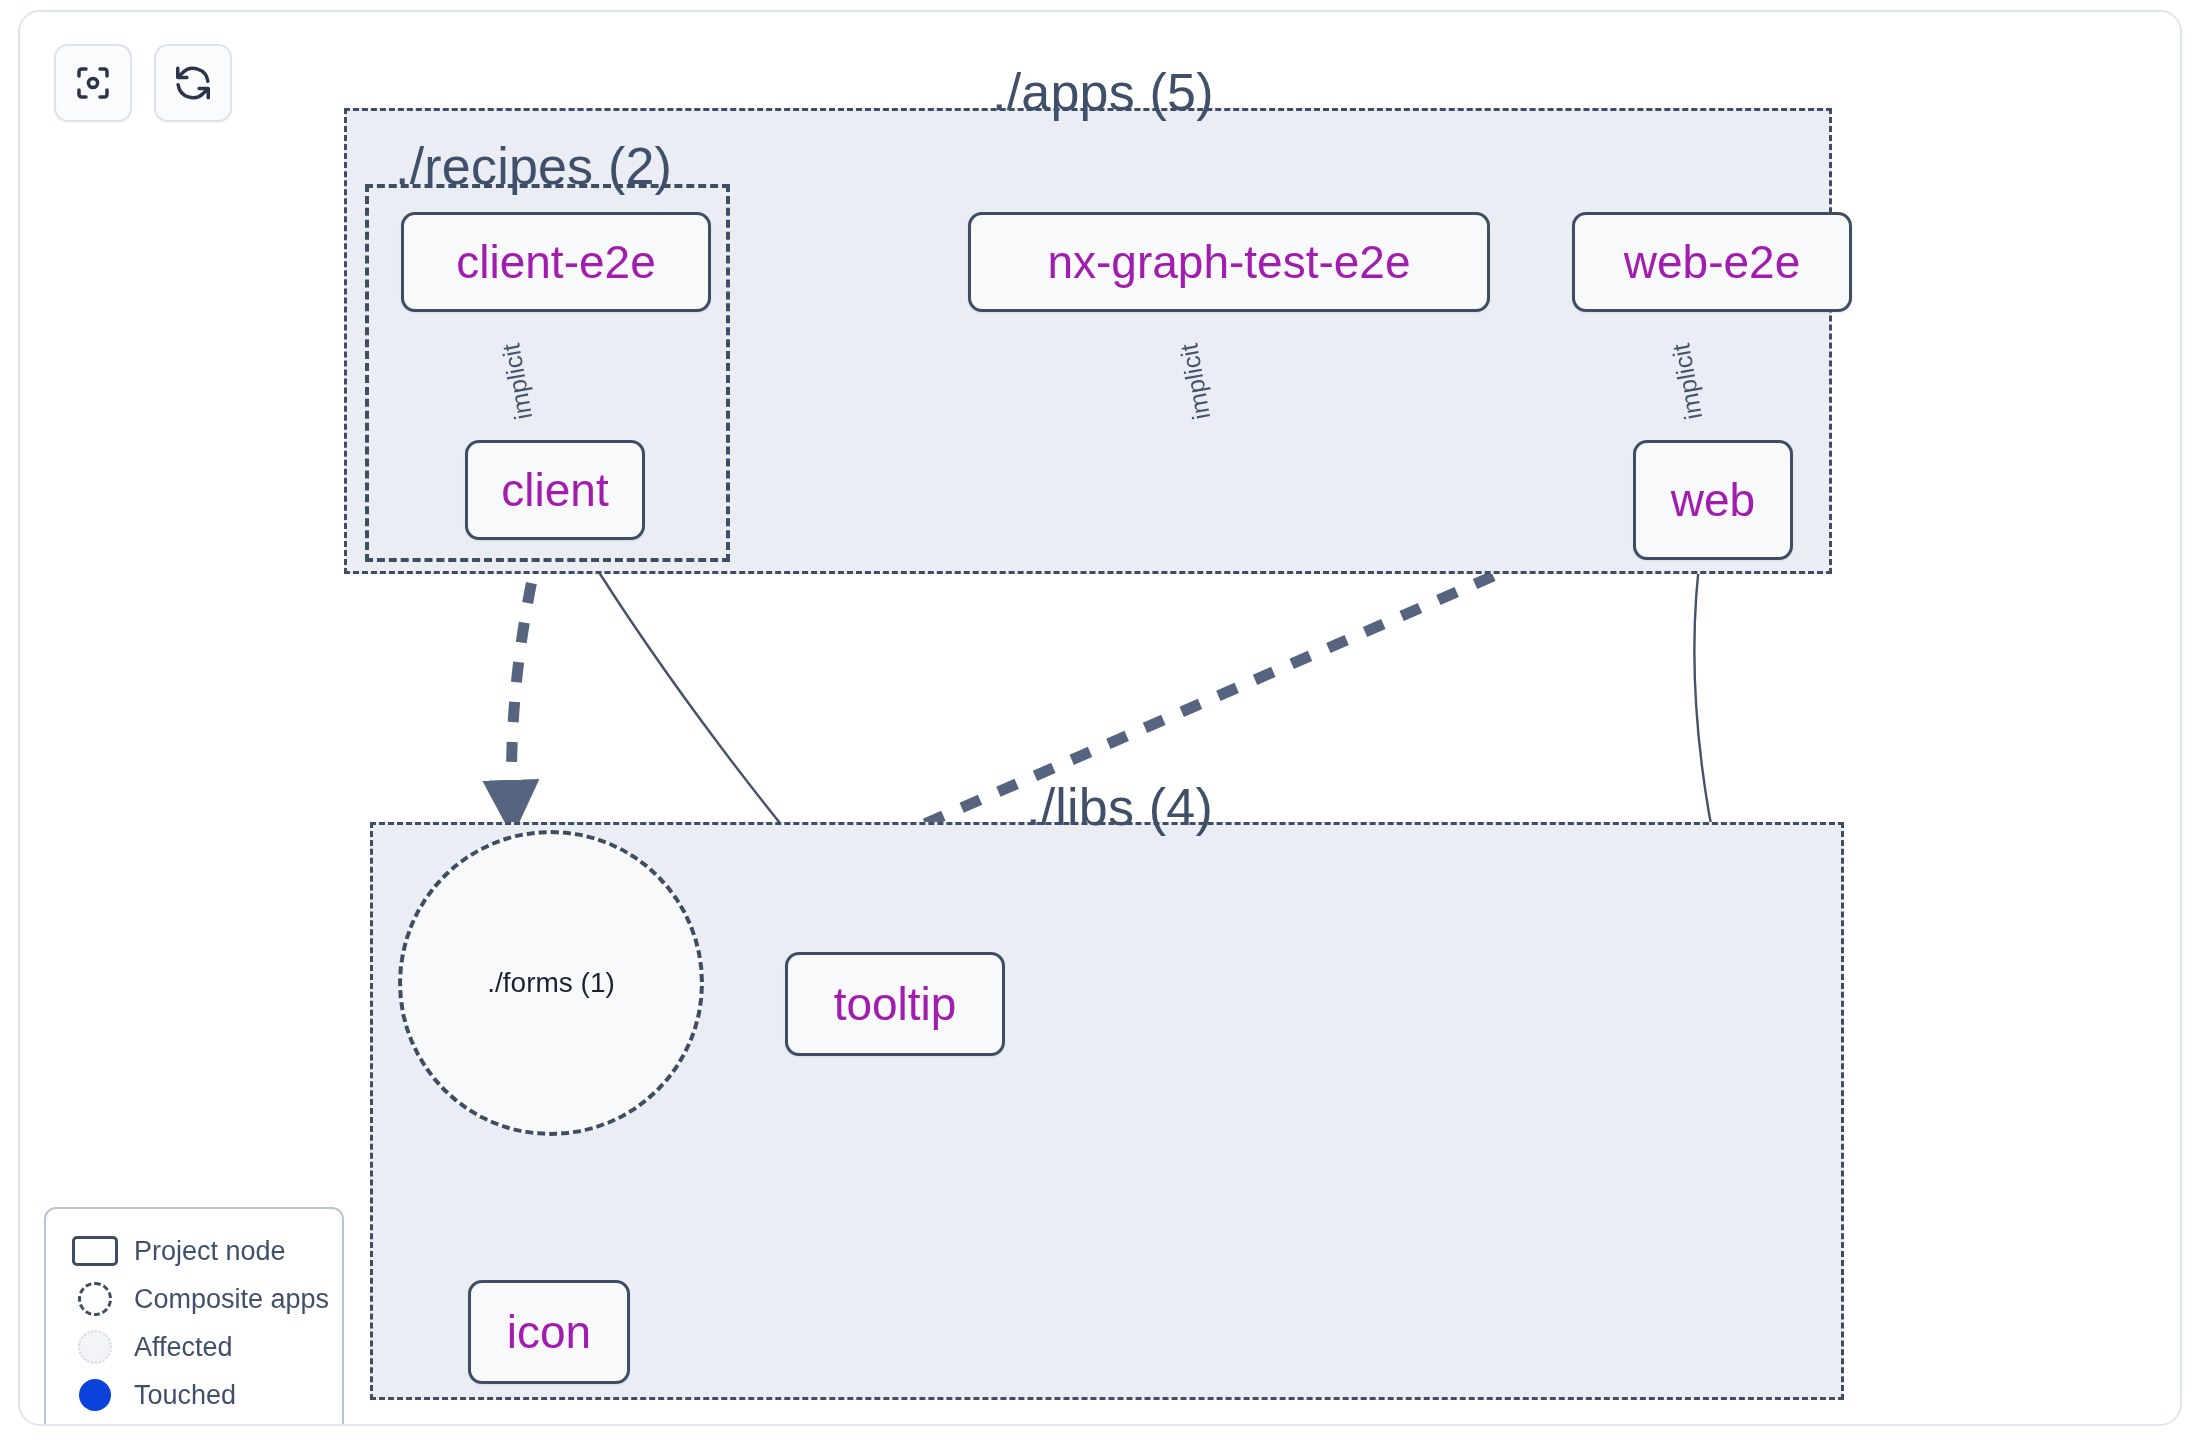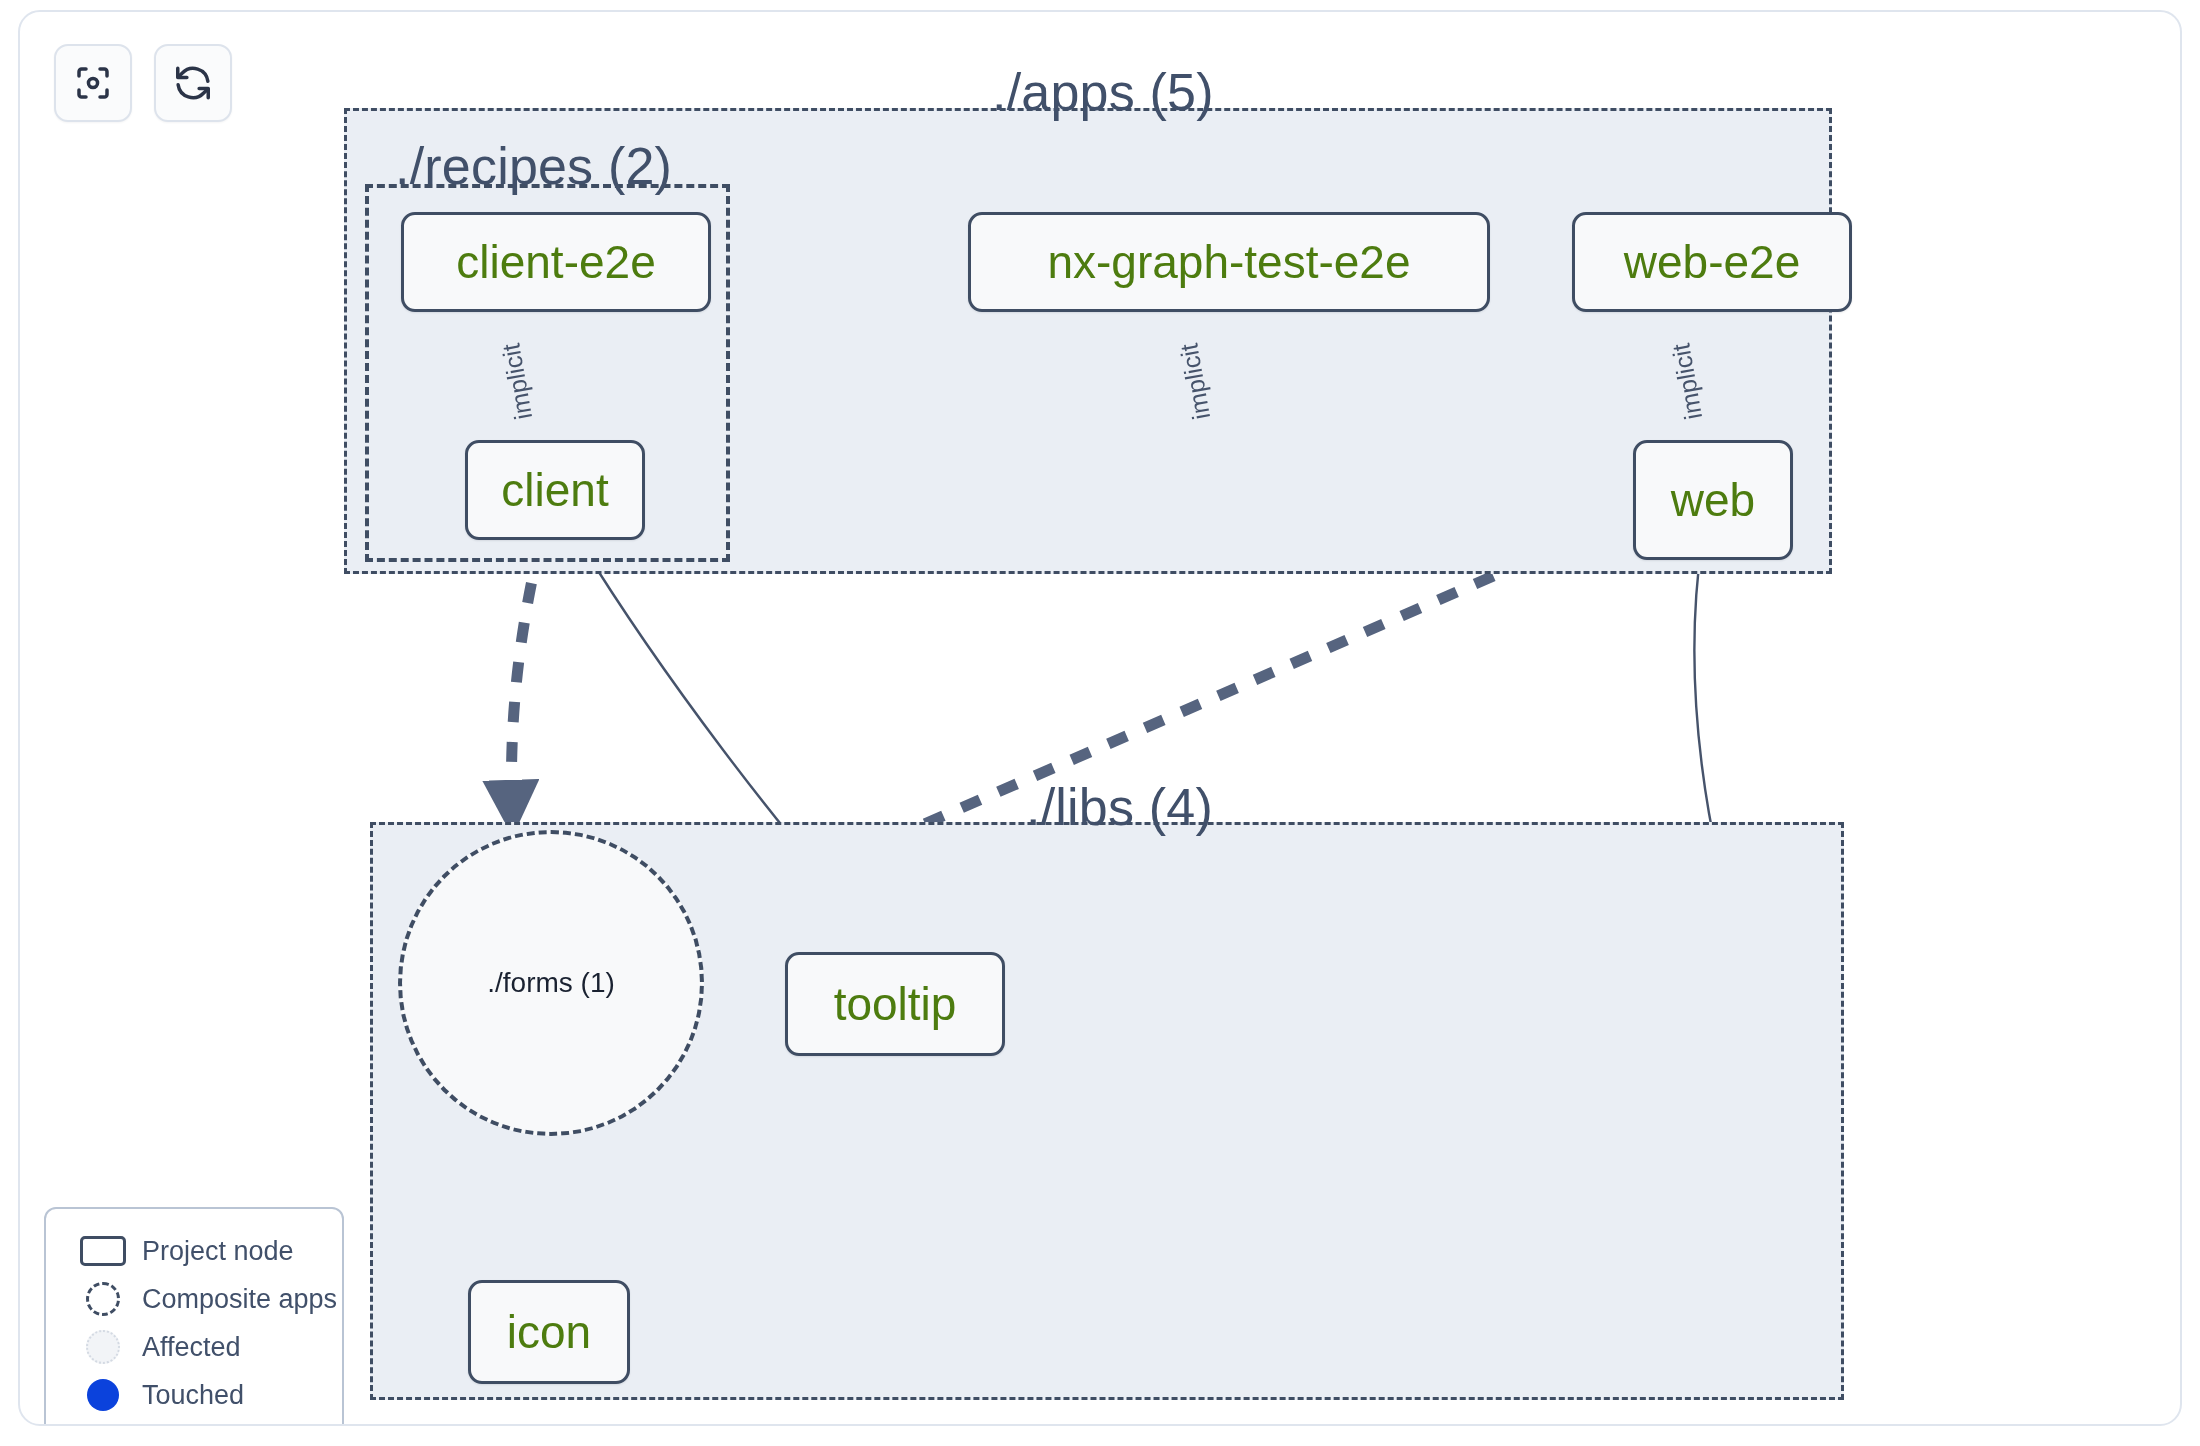--- a/index.html
+++ b/index.html
@@ -87,21 +87,21 @@
   
   .node {
     position: absolute;
     background: #f8f9fa;
     border: 3px solid #3f4d63;
     border-radius: 14px;
     display: flex;
     align-items: center;
     justify-content: center;
     box-sizing: border-box;
-    color: #4d7c0f;
+    color: #a21caf;
     font-size: 46px;
     white-space: nowrap;
     z-index: 25;
     cursor: pointer;
     box-shadow: 0 1px 2px rgba(30,41,59,0.10);
     font-family: "Liberation Sans", sans-serif;
   }
   #node-client-e2e    { left: 381px;  top: 200px; width: 310px; height: 100px; }
   #node-client        { left: 445px;  top: 428px; width: 180px; height: 100px; }
   #node-nxgt-e2e      { left: 948px;  top: 200px; width: 522px; height: 100px; }
@@ -147,21 +147,21 @@
 
   
   #legend {
     position: absolute;
     left: 24px;
     top: 1195px;
     width: 300px;
     background: #ffffff;
     border: 2px solid #b9c4d4;
     border-radius: 12px;
-    padding: 18px 20px 18px 30px;
+    padding: 18px 20px 18px 22px;
     box-sizing: border-box;
     z-index: 60;
   }
   .legend-row {
     display: flex;
     align-items: center;
     height: 48px;
   }
   .legend-swatch {
     width: 54px;

